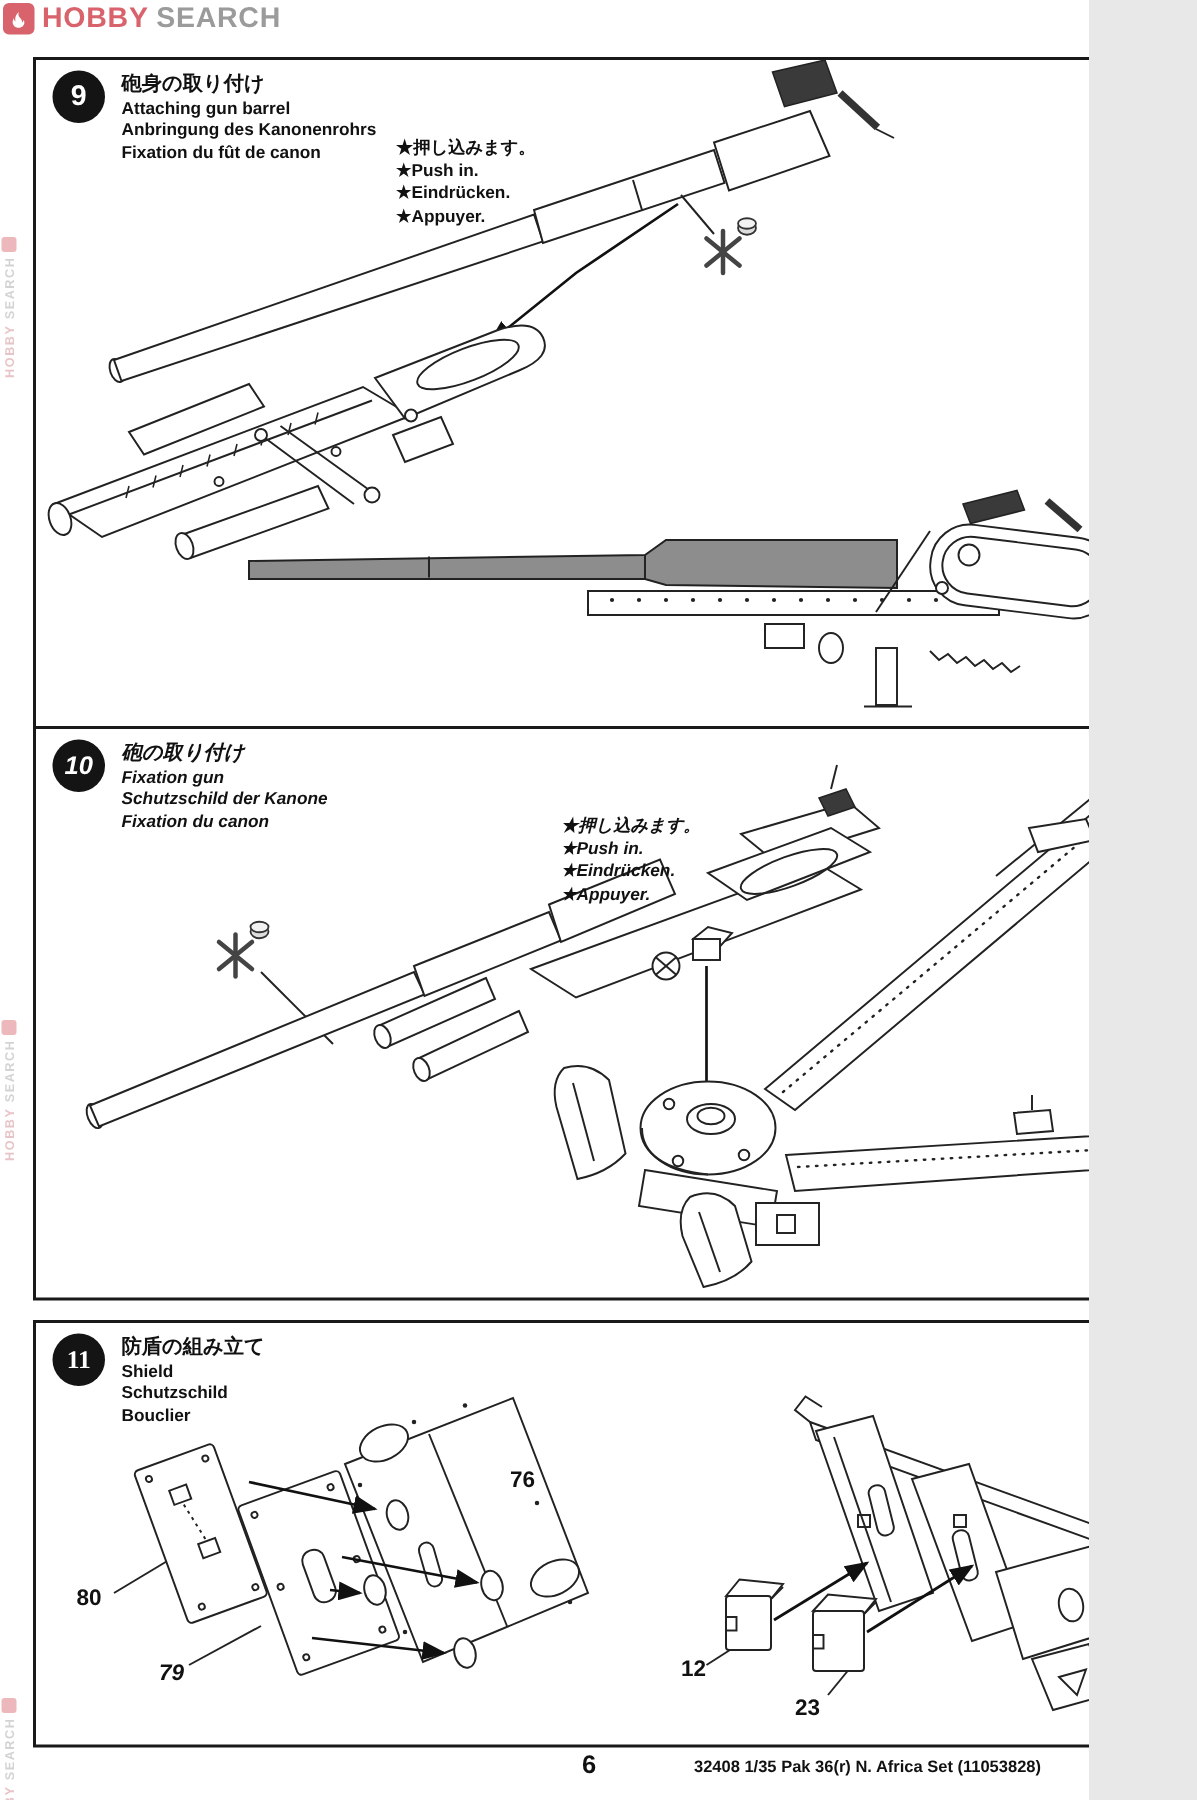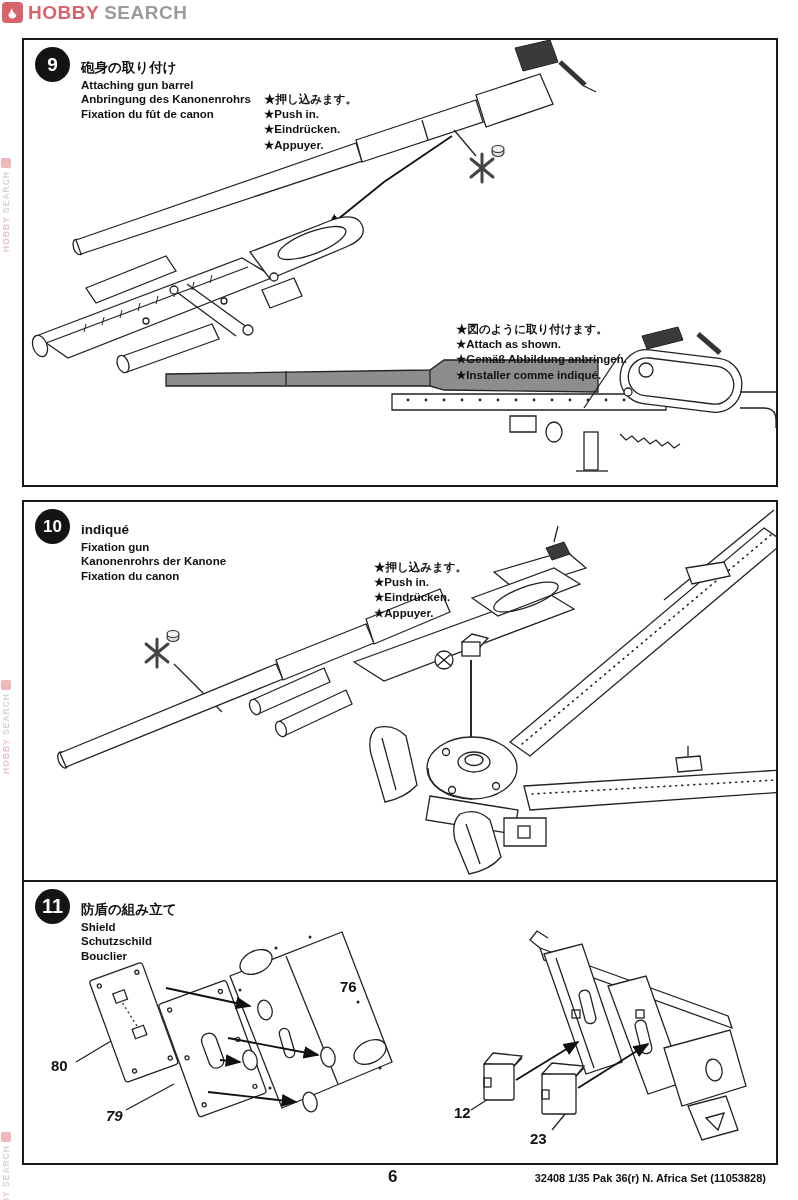--- a/index.html
+++ b/index.html
@@ -1,41 +1,41 @@
 <!DOCTYPE html>
 <html><head>
 <meta charset="utf-8">
 <style>
   html,body{margin:0;padding:0;background:#e8e8e8;}
-  .page{position:relative;width:798px;height:1200px;background:#ffffff;overflow:hidden;
+  .page{position:relative;width:726px;height:1200px;background:#ffffff;overflow:hidden;
         font-family:"Liberation Sans",sans-serif;color:#111;}
   
   .logo{position:absolute;top:2px;left:2px;display:flex;align-items:center;gap:5px;}
   .logo-icon{width:21px;height:21px;background:#d8636c;border-radius:4px;display:flex;
              align-items:center;justify-content:center;}
   .logo-word{font-size:19px;font-weight:bold;letter-spacing:.5px;line-height:1;}
   .logo-hobby{color:#d8636c;}
   .logo-search{color:#9b9b9b;}
   
   .wm{position:absolute;left:1px;opacity:.45;display:flex;flex-direction:column;align-items:center;gap:3px;}
   .wm-icon{width:10px;height:10px;background:#d8636c;border-radius:2px;}
   .wm-text{writing-mode:vertical-rl;transform:rotate(180deg);font-size:8.5px;font-weight:bold;
            letter-spacing:1px;color:#a0a0a0;white-space:nowrap;}
   .wm-text .red{color:#cc7d84;}
   
   .panel{position:absolute;left:22px;width:756px;border:2px solid #191919;background:#fff;box-sizing:border-box;}
   #panel9 {top:38px;height:449px;}
-  #panel10{top:500px;height:383px;}
+  #panel10{top:484px;height:383px;font-style:italic;}
   #panel11{top:880px;height:285px;}
   .art{position:absolute;left:0;top:0;}
   .step-header{position:absolute;top:7px;left:11px;display:flex;gap:11px;align-items:flex-start;z-index:3;}
   .step-circle{width:35px;height:35px;border-radius:50%;background:#141414;color:#fff;display:flex;
                align-items:center;justify-content:center;font-weight:bold;font-size:19px;flex:0 0 auto;}
   .step-titles{font-weight:bold;line-height:1.3;}
-  .title-ja{font-size:13.5px;margin-bottom:1px;margin-top:12px;}
+  .title-ja{font-size:13.5px;margin-bottom:1px;}
   .title-l{font-size:11.5px;}
   .note{position:absolute;font-weight:bold;font-size:11.5px;line-height:1.32;z-index:3;white-space:nowrap;}
   .part-label{position:absolute;font-weight:bold;font-size:15px;z-index:3;text-align:center;}
   
   .footer-page{position:absolute;left:388px;top:1167px;font-size:17px;font-weight:bold;}
   .footer-info{position:absolute;right:32px;top:1172px;font-size:11px;font-weight:bold;}
   svg{display:block;}
   .ln{stroke:#222;fill:none;stroke-width:1.3;}
   .shape{stroke:#222;fill:#fff;stroke-width:1.3;}
   .dark{fill:#3a3a3a;stroke:#222;stroke-width:1;}
@@ -82,26 +82,20 @@
       </div>
     </div>
 
     <div class="note" style="left:240px;top:52px;">
       <div>★押し込みます。</div>
       <div>★Push in.</div>
       <div>★Eindrücken.</div>
       <div>★Appuyer.</div>
     </div>
 
-    <div class="note" style="left:432px;top:282px;">
-      <div>★図のように取り付けます。</div>
-      <div>★Attach as shown.</div>
-      <div>★Gemäß Abbildung anbringen.</div>
-      <div>★Installer comme indiqué.</div>
-    </div>
 
     <svg class="art" width="752" height="445" viewBox="0 0 752 445">
       <defs>
         <marker id="ah9" markerWidth="9" markerHeight="7" refX="8" refY="3.5" orient="auto">
           <path d="M0,0 L9,3.5 L0,7 Z" fill="#111"></path>
         </marker>
       </defs>
 
       <g>
         <ellipse class="shape" cx="54" cy="207" rx="4.5" ry="8" transform="rotate(-19 54 207)"></ellipse>
@@ -188,23 +182,23 @@
         <path class="ln" d="M716,352 L752,352 M716,368 L740,368 Q752,368 752,380 L752,388"></path>
         <path class="shape" d="M486,376 L512,376 L512,392 L486,392 Z"></path>
       </g>
     </svg>
   </div>
 
   <div class="panel" id="panel10">
     <div class="step-header">
       <div class="step-circle" style="font-size:17px;">10</div>
       <div class="step-titles">
-        <div class="title-ja">indiqué</div>
+        <div class="title-ja">砲の取り付け</div>
         <div class="title-l">Fixation gun</div>
-        <div class="title-l">Kanonenrohrs der Kanone</div>
+        <div class="title-l">Schutzschild der Kanone</div>
         <div class="title-l">Fixation du canon</div>
       </div>
     </div>
 
     <div class="note" style="left:350px;top:58px;">
       <div>★押し込みます。</div>
       <div>★Push in.</div>
       <div>★Eindrücken.</div>
       <div>★Appuyer.</div>
     </div>
@@ -272,21 +266,21 @@
         <path class="shape" d="M436,312 Q427,321 431,338 L445,372 Q466,368 477,355 L466,318 Q453,305 436,312 Z" stroke-width="2"></path>
         <line class="ln" x1="442" y1="322" x2="456" y2="362"></line>
         <path class="shape" d="M480,316 L522,316 L522,344 L480,344 Z"></path>
         <rect class="ln" x="494" y="324" width="12" height="12"></rect>
       </g>
     </svg>
   </div>
 
   <div class="panel" id="panel11">
     <div class="step-header">
-      <div class="step-circle" style="font-size:20px;">11</div>
+      <div class="step-circle" style="font-size:17px;font-family:Liberation Serif, serif;">11</div>
       <div class="step-titles">
         <div class="title-ja">防盾の組み立て</div>
         <div class="title-l">Shield</div>
         <div class="title-l">Schutzschild</div>
         <div class="title-l">Bouclier</div>
       </div>
     </div>
 
     <div class="part-label" style="left:27px;top:175px;">80</div>
     <div class="part-label" style="left:82px;top:225px;font-style:italic;">79</div>

